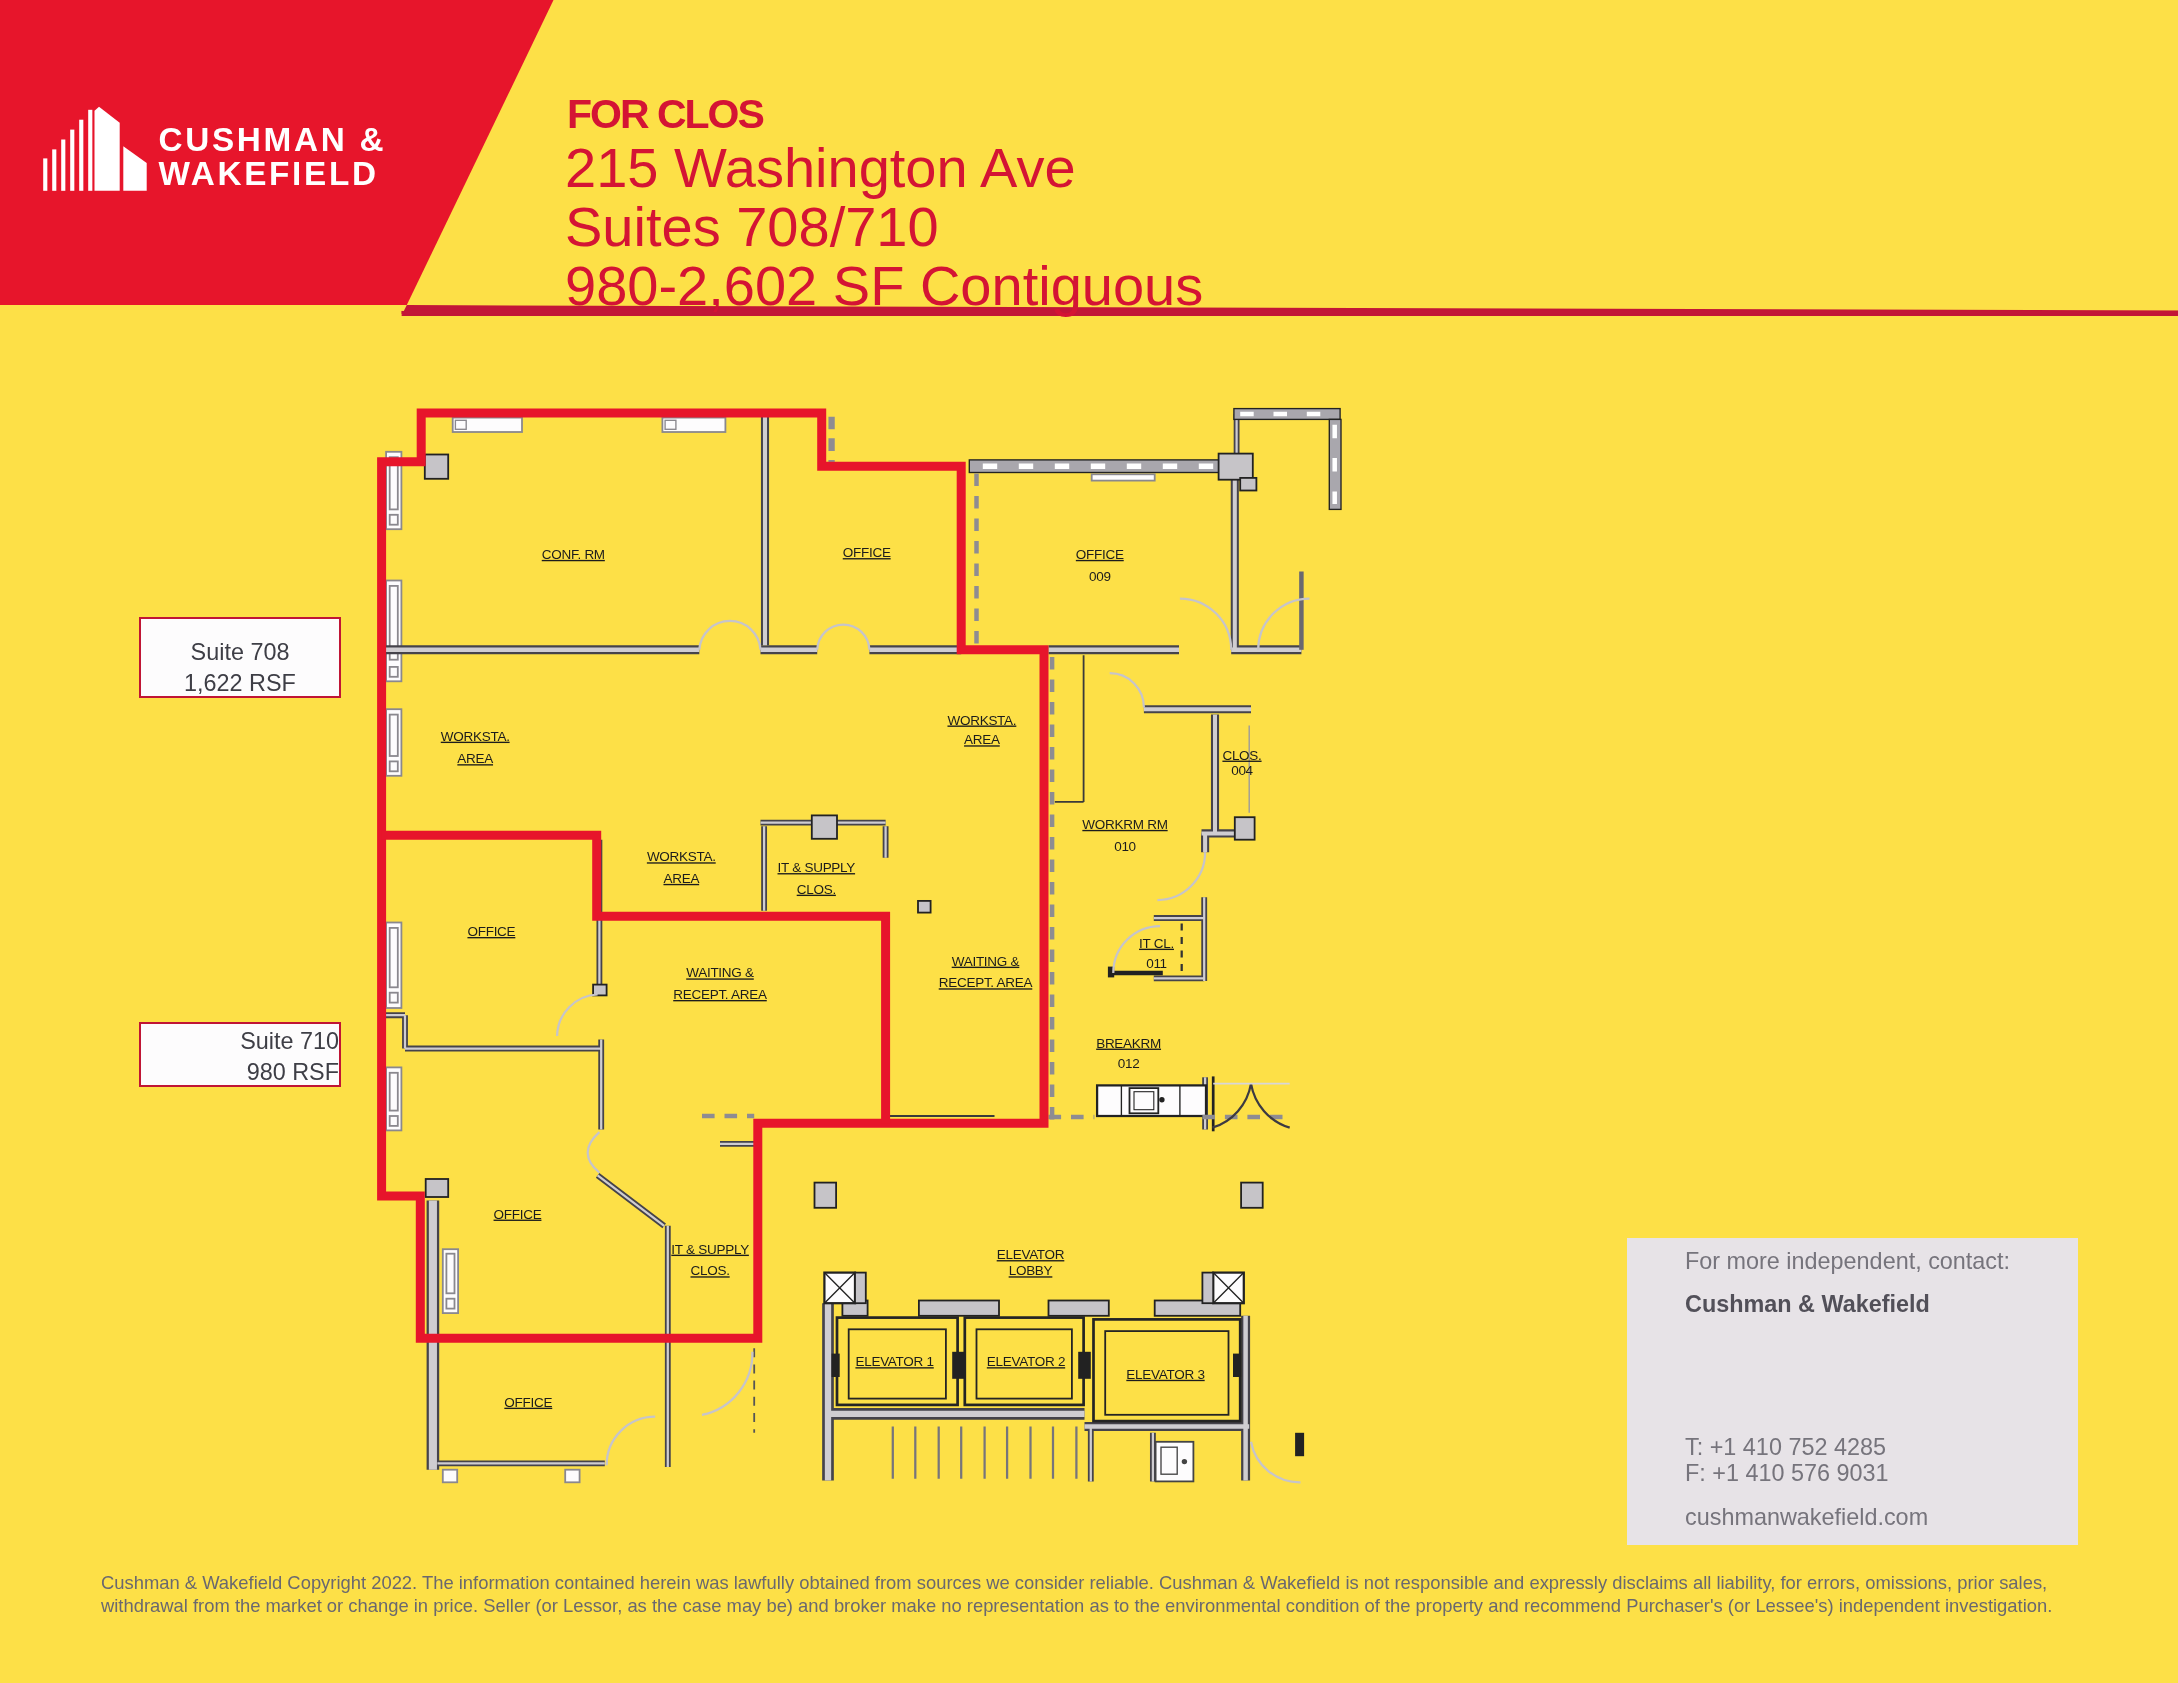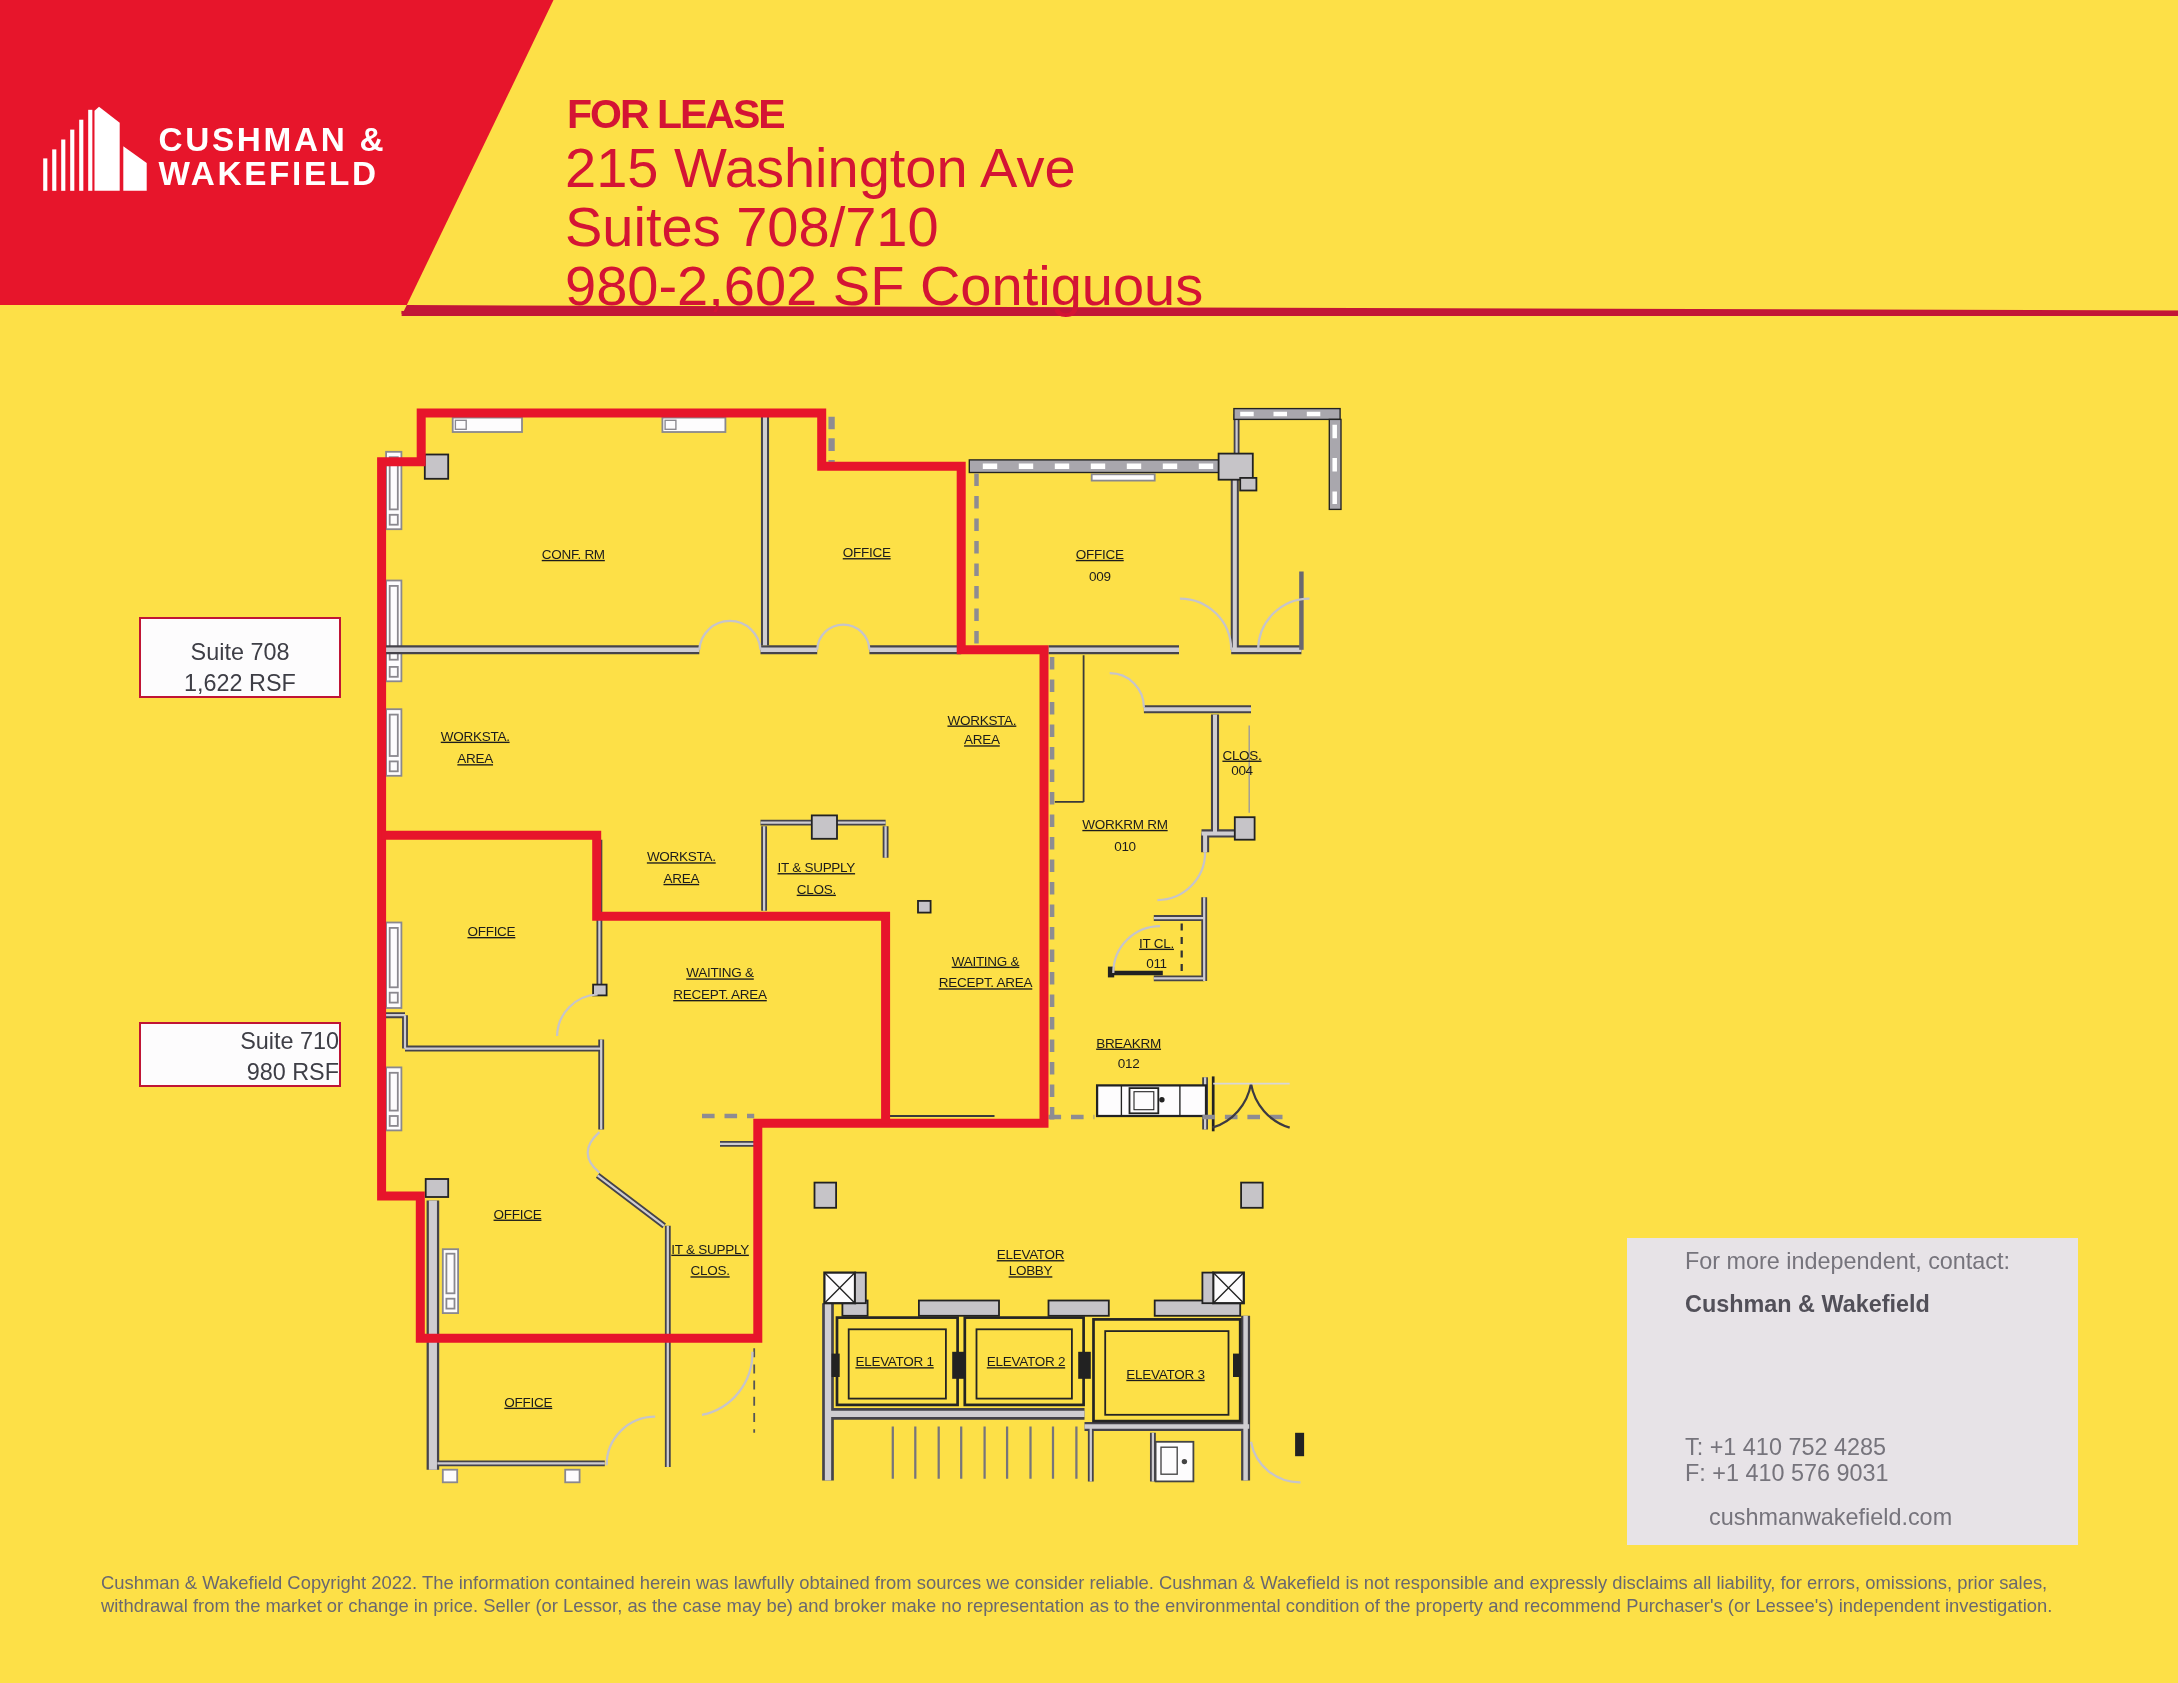--- a/index.html
+++ b/index.html
@@ -315,30 +315,30 @@
 
     <text class="lbl" x="1145" y="1399">ELEVATOR</text>
     <text class="lbl" x="1145" y="1417">LOBBY</text>
 
     <text class="lbl" x="994" y="1518" font-size="14">ELEVATOR 1</text>
     <text class="lbl" x="1140" y="1518" font-size="14">ELEVATOR 2</text>
     <text class="lbl" x="1295" y="1532" font-size="14">ELEVATOR 3</text>
   </g>
 </svg>
 
-<div class="abs" style="left:567px;top:91px;font-size:41px;font-weight:bold;letter-spacing:-2px;color:#d41434;">FOR LEASE</div>
+<div class="abs" style="left:567px;top:91px;font-size:41px;font-weight:bold;letter-spacing:-2px;color:#d41434;">FOR CLOS</div>
 
 <div class="abs" style="left:565px;top:138px;font-size:56px;line-height:59px;color:#d41434;white-space:nowrap;">215 Washington Ave<br>Suites 708/710<br>980-2,602 SF Contiguous</div>
 
 <div class="abs" style="left:139px;top:617px;width:198px;height:59px;border:2.7px solid #c01535;background:#fdfcfd;text-align:center;font-size:23.4px;line-height:31px;color:#3e3e46;padding-top:18px;">Suite 708<br>1,622 RSF</div>
 
 <div class="abs" style="left:139px;top:1022px;width:198px;height:59px;border:2.7px solid #c01535;background:#fdfcfd;text-align:right;font-size:23.4px;line-height:31px;color:#3e3e46;padding-top:1.8px;">Suite 710<br>980 RSF</div>
 
 <div class="abs" style="left:1627px;top:1238px;width:451px;height:307px;background:#e7e3e7;"></div>
 <div class="abs" style="left:1685px;top:1248px;font-size:23.4px;color:#76747c;">For more independent, contact:</div>
 <div class="abs" style="left:1685px;top:1291px;font-size:23.4px;font-weight:bold;color:#525059;">Cushman &amp; Wakefield</div>
 <div class="abs" style="left:1685px;top:1434px;font-size:23.4px;line-height:26px;color:#76747c;">T: +1 410 752 4285<br>F: +1 410 576 9031</div>
-<div class="abs" style="left:1685px;top:1504px;font-size:23.4px;color:#76747c;margin-left:24px;">cushmanwakefield.com</div>
+<div class="abs" style="left:1685px;top:1504px;font-size:23.4px;color:#76747c;">cushmanwakefield.com</div>
 
 <div class="abs" style="left:101px;top:1571px;width:2052px;font-size:18.4px;line-height:23.4px;color:#6a686f;">Cushman &amp; Wakefield Copyright 2022. The information contained herein was lawfully obtained from sources we consider reliable. Cushman &amp; Wakefield is not responsible and expressly disclaims all liability, for errors, omissions, prior sales,<br>withdrawal from the market or change in price. Seller (or Lessor, as the case may be) and broker make no representation as to the environmental condition of the property and recommend Purchaser's (or Lessee's) independent investigation.</div>
 
 </div>
 
 
 </body></html>

